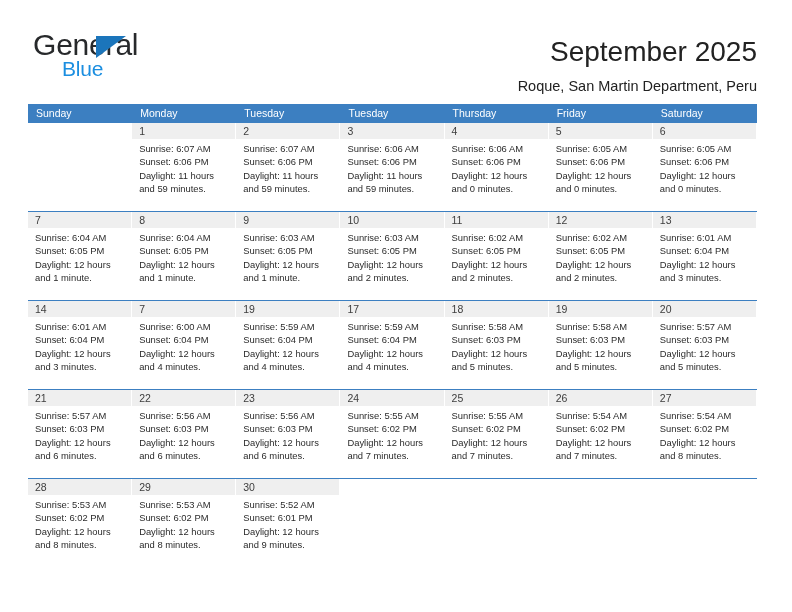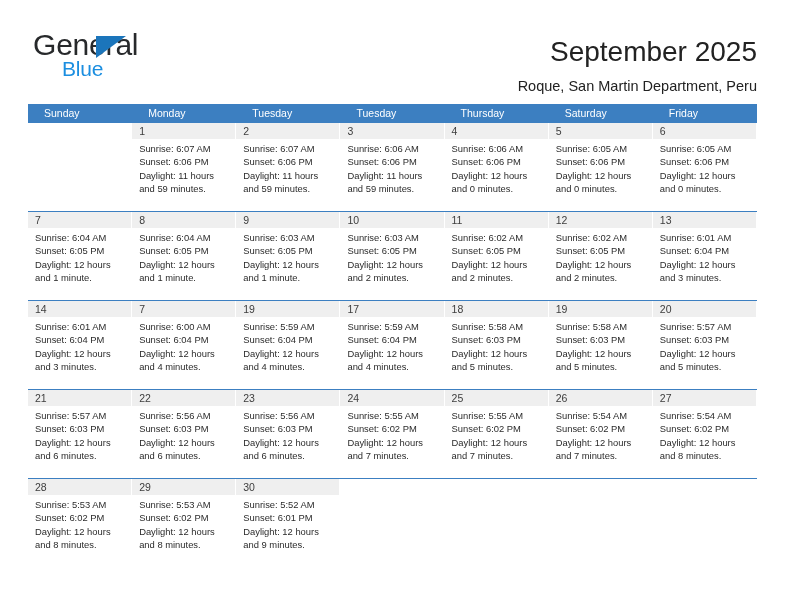--- a/index.html
+++ b/index.html
@@ -97,21 +97,21 @@
     display: flex;
     width: 729px;
     height: 19px;
     background: #3c7fc1;
   }
   .weekday {
     flex: 1 1 0;
     color: #ffffff;
     font-size: 10.5px;
     line-height: 19px;
-    padding-left: 16px;
+    padding-left: 8px;
     box-sizing: border-box;
     white-space: nowrap;
     overflow: hidden;
   }
 
   .week {
     display: flex;
     width: 729px;
     border-top: 1.3px solid #3c7fc1;
     box-sizing: border-box;
@@ -171,22 +171,22 @@
     <div class="subtitle">Roque, San Martin Department, Peru</div>
   </div>
 
   <div class="calendar">
     <div class="weekday-row" id="weekday-row">
         <div class="weekday">Sunday</div>
         <div class="weekday">Monday</div>
         <div class="weekday">Tuesday</div>
         <div class="weekday">Tuesday</div>
         <div class="weekday">Thursday</div>
+        <div class="weekday">Friday</div>
         <div class="weekday">Saturday</div>
-        <div class="weekday">Friday</div>
       </div>
     <div id="weeks-container">
         <div class="week first">
           <div class="day-cell blank">
             <div class="day-number"></div>
             <div class="day-info"></div>
           </div>
           <div class="day-cell">
             <div class="day-number">1</div>
             <div class="day-info">

